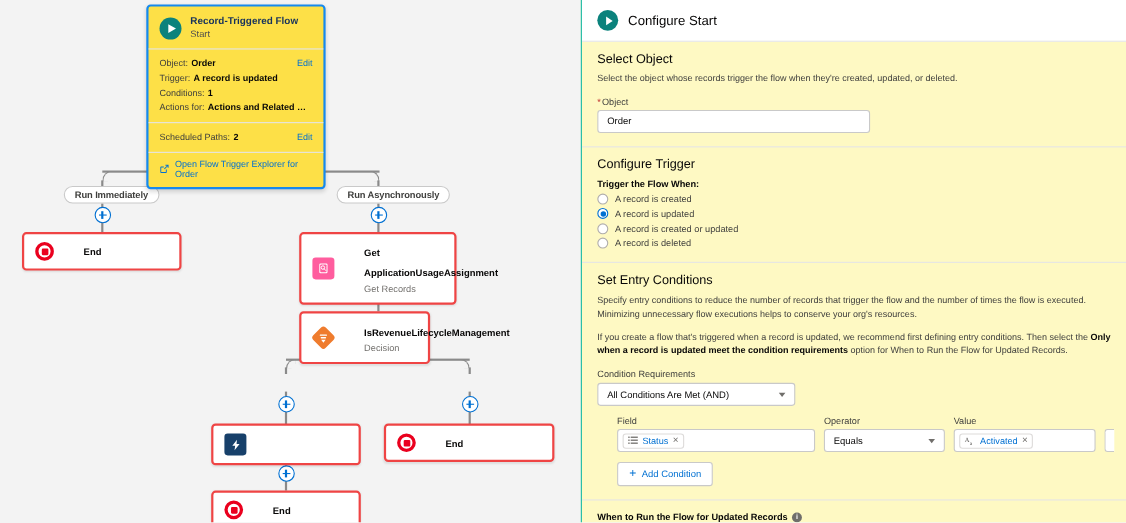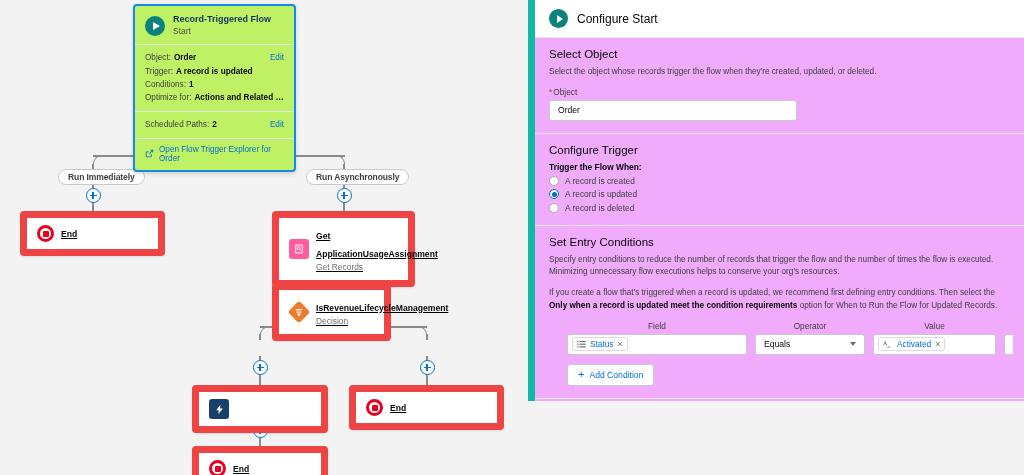--- a/index.html
+++ b/index.html
@@ -36,21 +36,21 @@
     position: absolute; height: 16px; padding: 0 9px;
     background: #fff; border: 1px solid #c9c9c9; border-radius: 10px;
     display: flex; align-items: center; justify-content: center;
     font-size: 8.5px; color: #3e3e3c; font-weight: 700;
     white-space: nowrap; z-index: 7; letter-spacing: -.1px;
   }
 
   
   #start-card {
     position: absolute; left: 133px; top: 4px; width: 163px;
-    background: #bef264; border: 2px solid #1589ee; border-radius: 4px;
+    background: #fde047; border: 2px solid #1589ee; border-radius: 4px;
     box-shadow: 0 2px 4px rgba(0,0,0,.14); z-index: 10;
   }
   .start-head { display: flex; align-items: center; gap: 8px; padding: 8px 10px 7px 10px; }
   .start-ico {
     width: 20px; height: 20px; border-radius: 50%; background: #0b827c;
     display: flex; align-items: center; justify-content: center; flex: none;
   }
   .start-ico i {
     width: 0; height: 0; margin-left: 2px;
     border-left: 7px solid #fff;
@@ -67,23 +67,23 @@
   .start-sched { border-top: 1px solid #e5e5e5; padding: 6px 10px; }
   .start-link {
     border-top: 1px solid #e5e5e5; padding: 6px 10px 7px 10px;
     display: flex; align-items: center; gap: 5px;
     font-size: 8.2px; color: #0070d2; cursor: pointer;
   }
   .ext-ico { flex: none; width: 9px; height: 9px; }
 
   
   .node {
-    position: absolute; background: #fff; border: 7px solid #ef4444; border-radius: 4px;
+    position: absolute; background: #fff; border: 2px solid #ef4444; border-radius: 4px;
     box-shadow: 0 1px 2px rgba(0,0,0,.09);
-    display: flex; align-items: center; gap: 7px; padding: 7px 10px; z-index: 8; text-decoration: underline;
+    display: flex; align-items: center; gap: 27px; padding: 7px 10px; z-index: 8;
   }
   .node .txt { min-width: 0; }
   .node .n-title { font-size: 8.6px; font-weight: 700; color: #080707; line-height: 1.25; }
   .node .n-sub { font-size: 8.4px; color: #706e6b; line-height: 1.3; margin-top: 1px; }
 
   .ico-sq {
     width: 20px; height: 20px; border-radius: 3px; flex: none;
     display: flex; align-items: center; justify-content: center;
   }
   .ico-sq.get { background: #ff5d9e; }
@@ -97,22 +97,22 @@
   .end-ico {
     width: 17px; height: 17px; border-radius: 50%; flex: none;
     border: 3px solid #ea001e; background: #fff;
     display: flex; align-items: center; justify-content: center;
   }
   .end-ico span { width: 6px; height: 6px; background: #ea001e; border-radius: 1px; }
   .end-label { font-size: 8.6px; font-weight: 700; color: #080707; }
 
   
   #panel {
-    width: 496px; height: 401px; background: #f0abfc;
-    border-left: 7px solid #14b8a6; overflow: hidden; position: relative;
+    width: 496px; height: 475px; background: #fef9c3;
+    border-left: 1px solid #14b8a6; overflow: hidden; position: relative;
   }
   .p-header {
     display: flex; align-items: center; gap: 9px;
     padding: 9px 14px; border-bottom: 1px solid #e5e5e5; background: #fff;
   }
   .p-header .start-ico { width: 19px; height: 19px; }
   .p-header .start-ico i {
     border-left-width: 6.5px; border-top-width: 4px; border-bottom-width: 4px;
   }
   .p-title { font-size: 12px; color: #080707; }
@@ -148,21 +148,21 @@
   .radio.on { border-color: #0070d2; }
   .radio.on::after { content: ""; width: 5px; height: 5px; border-radius: 50%; background: #0070d2; }
   .radio-row span { font-size: 8.4px; color: #3e3e3c; }
 
   .info-ico {
     width: 9px; height: 9px; border-radius: 50%; background: #706e6b; color: #fff;
     font-size: 6.5px; display: flex; align-items: center; justify-content: center;
     font-weight: 700;
   }
 
-  .cond-grid { display: flex; gap: 8px; margin-top: 8px; padding-left: 18px; text-align: center; }
+  .cond-grid { display: flex; gap: 8px; margin-top: 8px; padding-left: 18px; }
   .cond-col-field { width: 180px; }
   .cond-col-op { width: 110px; }
   .cond-col-val { flex: 1; min-width: 0; }
   .cond-col-x { width: 6px; flex: none; }
   .chip-inp {
     height: 21px; border: 1px solid #c9c9c9; border-radius: 3px; background: #fff;
     display: flex; align-items: center; padding: 0 4px; overflow: hidden;
   }
   .chip {
     display: flex; align-items: center; gap: 4px;
@@ -206,21 +206,21 @@
         </div>
         <div class="srow">
           <span class="k">Trigger:</span>
           <span class="v">A record is updated</span>
         </div>
         <div class="srow">
           <span class="k">Conditions:</span>
           <span class="v">1</span>
         </div>
         <div class="srow">
-          <span class="k">Optimize for:</span>
+          <span class="k">Actions for:</span>
           <span class="v">Actions and Related Rec…</span>
         </div>
       </div>
       <div class="start-sched">
         <div class="srow">
           <span class="k">Scheduled Paths:</span>
           <span class="v">2</span>
           <span class="edit">Edit</span>
         </div>
       </div>
@@ -349,33 +349,44 @@
       <div class="sect-h">Configure Trigger</div>
       <div class="sub-label">Trigger the Flow When:</div>
       <div class="radio-row">
         <span class="radio"></span>
         <span>A record is created</span>
       </div>
       <div class="radio-row">
         <span class="radio on"></span>
         <span>A record is updated</span>
       </div>
+      <div class="radio-row">
+        <span class="radio"></span>
+        <span>A record is created or updated</span>
+      </div>
       <div class="radio-row" style="margin-bottom:0;">
         <span class="radio"></span>
         <span>A record is deleted</span>
       </div>
     </div>
 
     <div class="sect">
       <div class="sect-h">Set Entry Conditions</div>
       <div class="help">Specify entry conditions to reduce the number of records that trigger the flow and the number of times the flow is executed. Minimizing unnecessary flow executions helps to conserve your org's resources.</div>
       <div class="help">
         <span>If you create a flow that's triggered when a record is updated, we recommend first defining entry conditions. Then select the </span><b>Only when a record is updated meet the condition requirements</b><span> option for When to Run the Flow for Updated Records.</span>
       </div>
 
+      <div style="margin-top:9px; width:180px;">
+        <div class="fld-label">Condition Requirements</div>
+        <div class="inp sel">
+          <span>All Conditions Are Met (AND)</span>
+          <span class="caret"></span>
+        </div>
+      </div>
 
       <div class="cond-grid">
         <div class="cond-col-field">
           <div class="fld-label">Field</div>
           <div class="chip-inp">
             <span class="chip">
               <span class="c-ico">
                 <svg width="9" height="9" viewBox="0 0 10 10">
                   <rect x="0" y="1" width="1.6" height="1.3" fill="#706e6b"></rect>
                     <rect x="2.6" y="1" width="7.2" height="1.3" fill="#706e6b"></rect>

